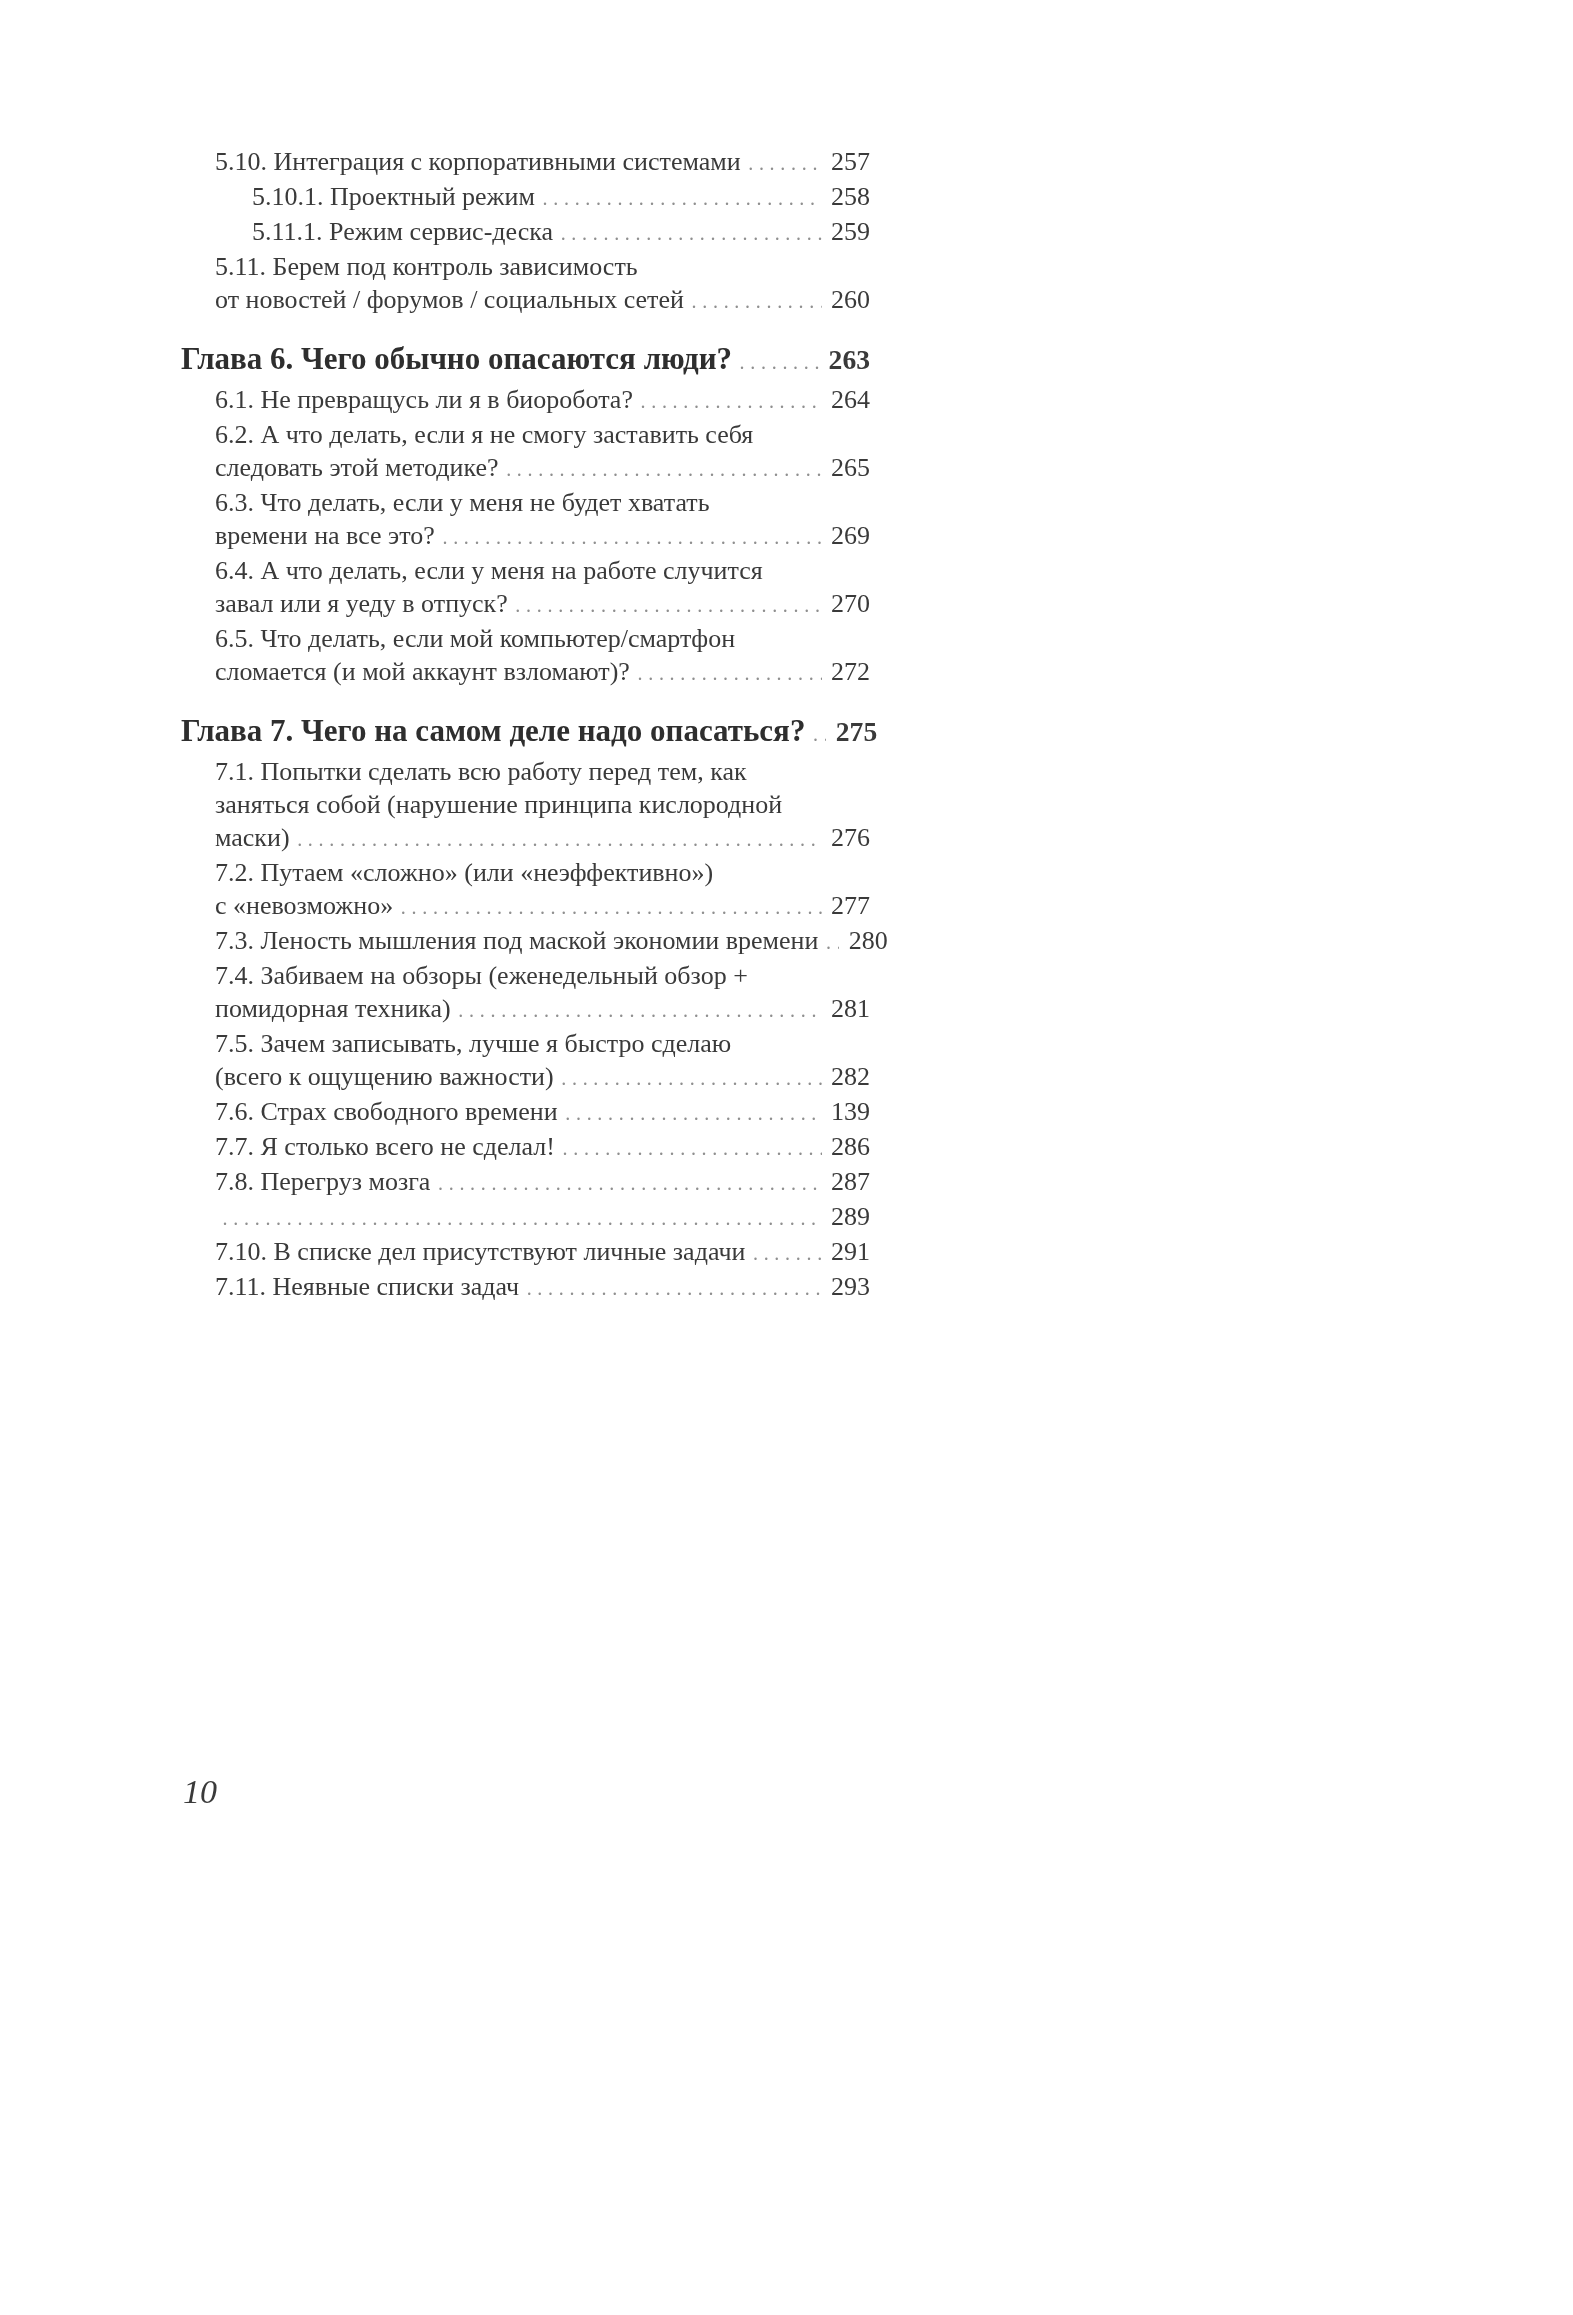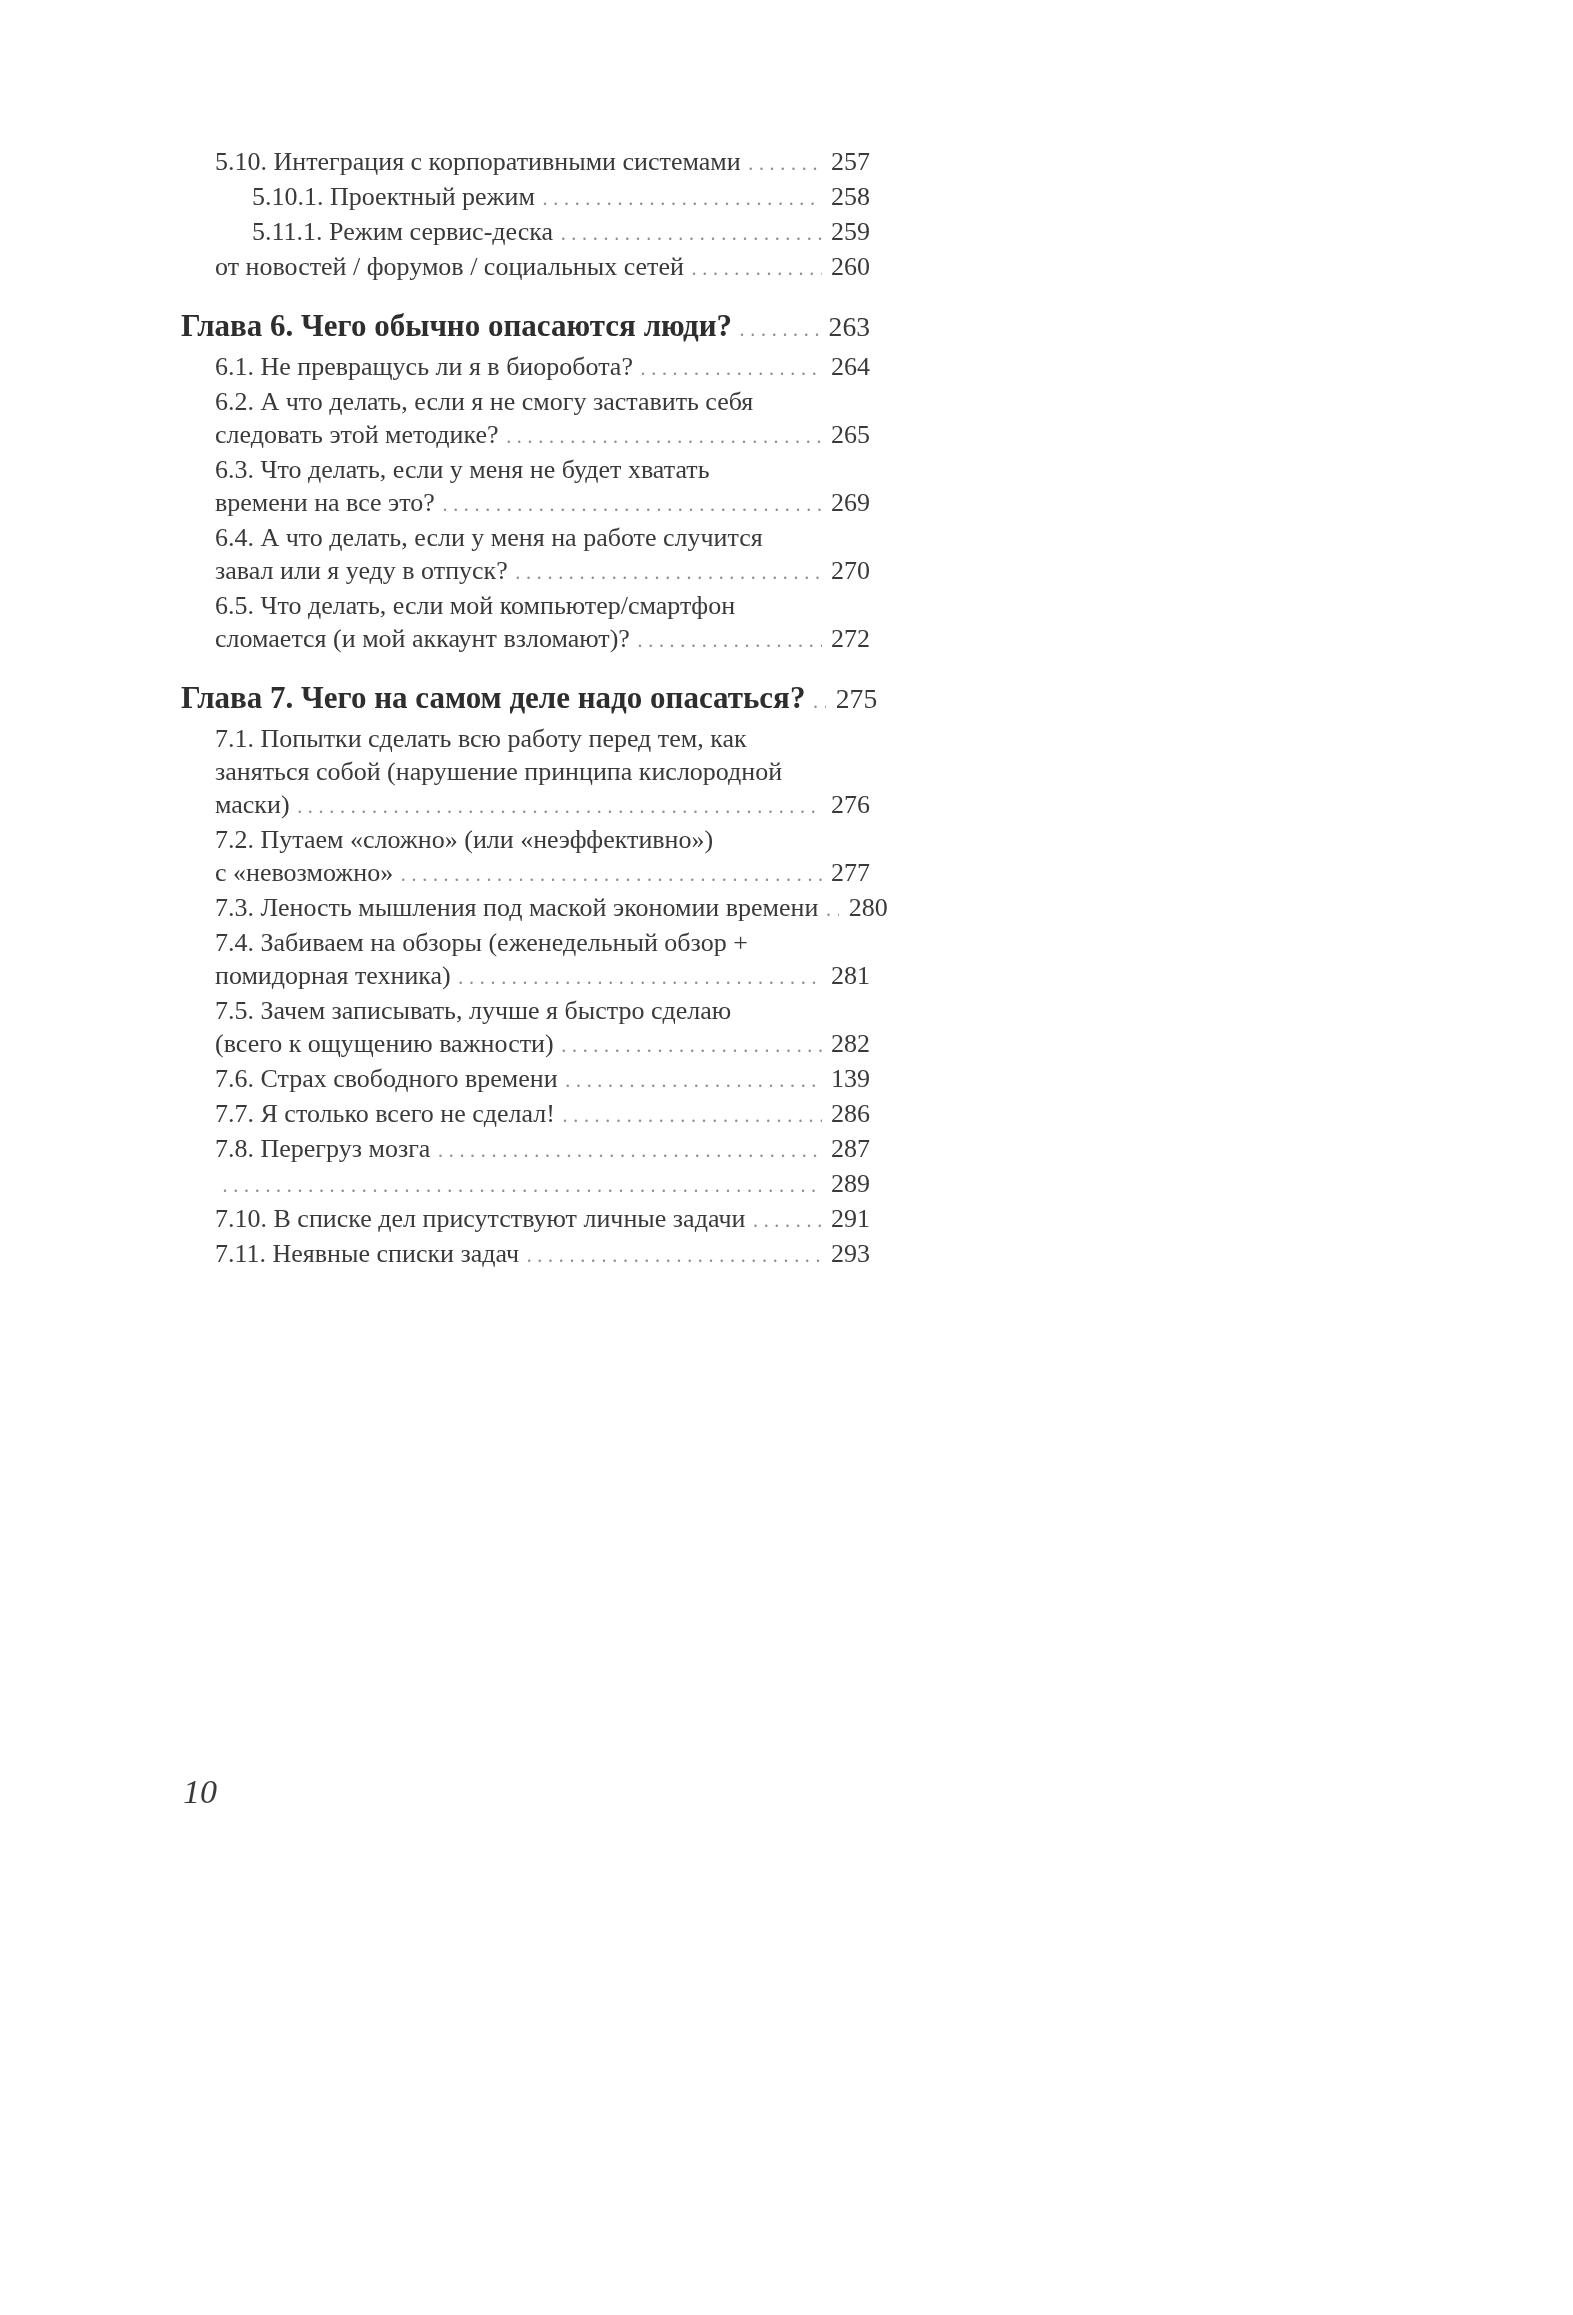--- a/index.html
+++ b/index.html
@@ -67,21 +67,21 @@
     font-size:20px;
     letter-spacing:5.7px;
   }
   .entry.level-0 .dots{font-weight:normal;}
   .pg{
     flex:0 0 auto;
     padding-left:9.5px;
     text-align:right;
   }
   .entry.level-0 .pg{
-    font-weight:normal;
+    font-weight:bold;
     font-size:27.6px;
     color:var(--text);
   }
   .folio{
     position:absolute;
     left:183px;
     top:1761px;
     font-size:34px;
     font-style:italic;
     color:var(--text);
@@ -107,20 +107,21 @@
         </div>
       </div>
       <div class="entry level-2">
         <div class="line last">
           <span class="txt">5.11.1. Режим сервис-деска</span>
           <span class="dots">............................................................................................................................................................................................................................</span>
           <span class="pg">259</span>
         </div>
       </div>
       <div class="entry level-1">
+        <div class="line">5.11. Берем под контроль зависимость</div>
         <div class="line last">
           <span class="txt">от новостей / форумов / социальных сетей</span>
           <span class="dots">............................................................................................................................................................................................................................</span>
           <span class="pg">260</span>
         </div>
       </div>
       <div class="entry level-0">
         <div class="line last">
           <span class="txt">Глава 6. Чего обычно опасаются люди?</span>
           <span class="dots">............................................................................................................................................................................................................................</span>

